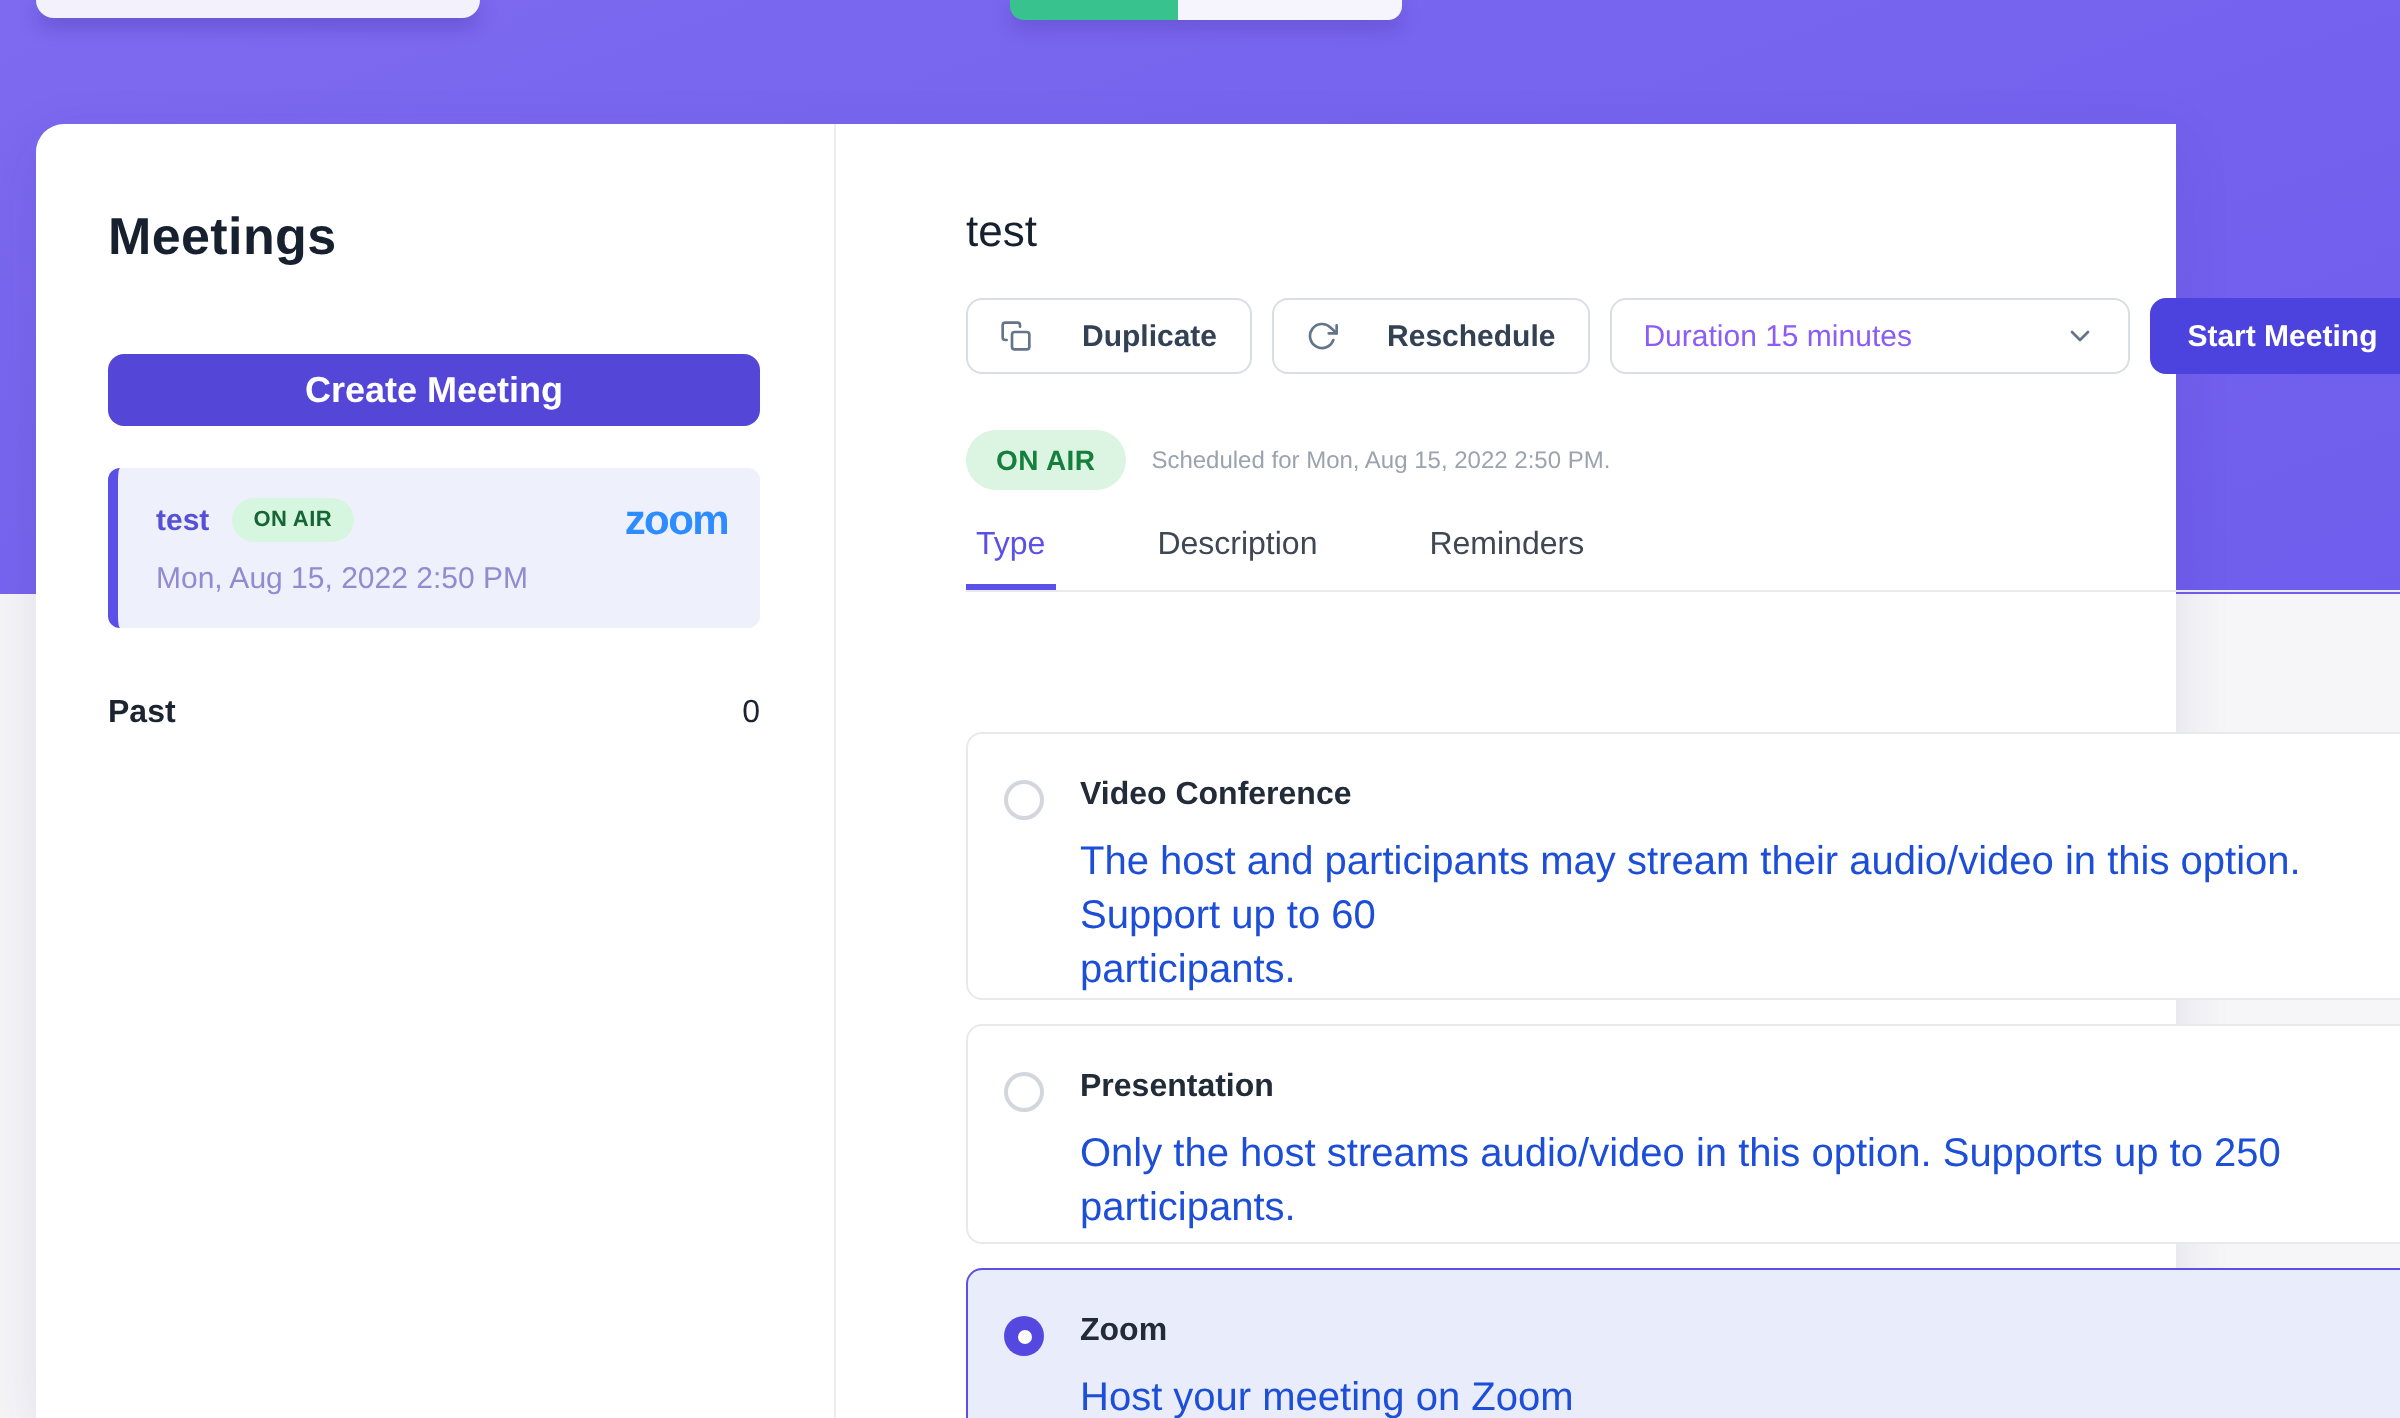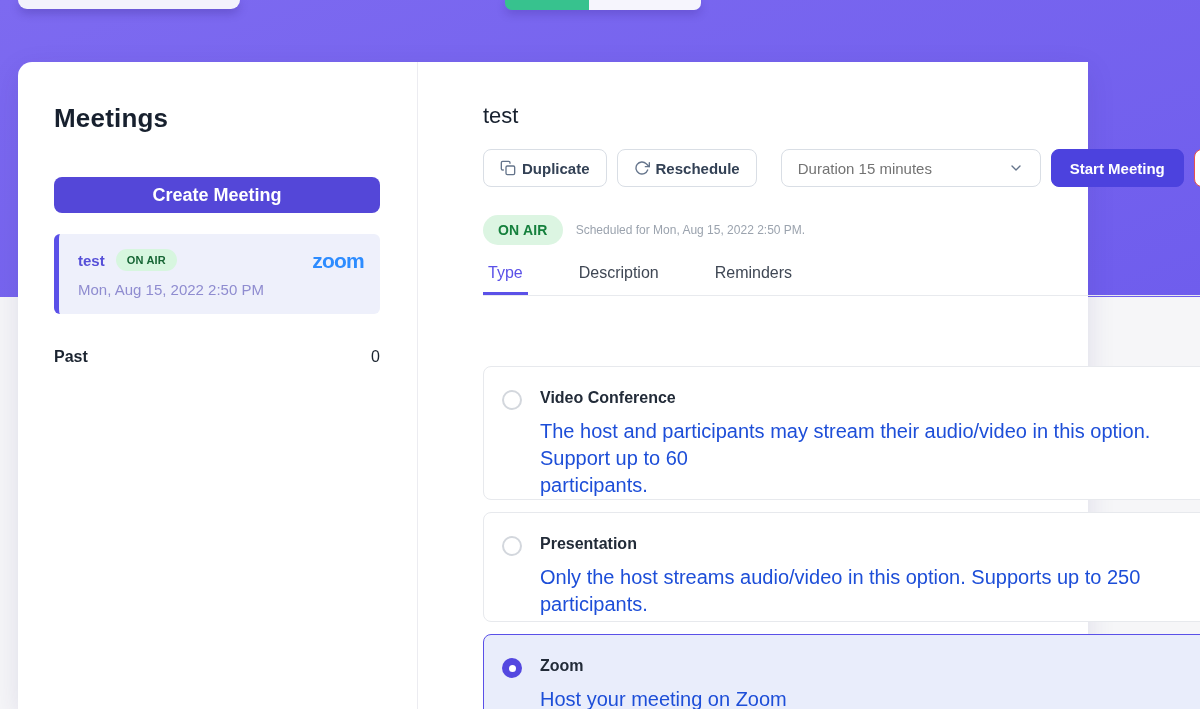--- a/index.html
+++ b/index.html
@@ -46,26 +46,26 @@
   .mi-badge { background:#d7f6df; color:#166534; font-size:11px; font-weight:700;
               padding:5px 11px; border-radius:11px; letter-spacing:.2px; }
   .mi-logo { margin-left:auto; color:#2d8cff; font-weight:700; font-size:21px;
              letter-spacing:-.8px; line-height:1; }
   .mi-date { margin-top:10px; color:#8f8cd0; font-size:15px; }
 
   
   .main { flex:1; padding:28px 0 0 65px; }
   .pg-title { font-size:22px; font-weight:500; color:#17202e; margin-top:13px; }
   .toolbar { display:flex; align-items:center; gap:10px; margin-top:20px; }
-  .btn { height:38px; display:flex; align-items:center; gap:6px; padding:0 16px;
+  .btn { height:38px; display:flex; align-items:center; gap:25px; padding:0 16px;
          background:#fff; border:1px solid #d9dee5; border-radius:8px;
          font-size:15px; font-weight:600; color:#334155; white-space:nowrap;
          font-family:"Liberation Sans",sans-serif; cursor:pointer; }
   .btn svg { stroke:#64748b; }
-  .select { width:260px; justify-content:space-between; font-weight:500; color:#737373;margin-left:14px; }
+  .select { width:260px; justify-content:space-between; font-weight:500; color:#8b5cf6; }
   .primary { background:#4c42de; border:1px solid #4c42de; color:#fff; padding:0 18px; }
   .danger { width:54px; border:1px solid #e8514e; flex:none; }
   .status { display:flex; align-items:center; gap:13px; margin-top:28px; }
   .onair { background:#dcf5e2; color:#15803d; font-weight:700; font-size:14px;
            padding:7px 15px; border-radius:16px; letter-spacing:.2px; }
   .sched { color:#9ba3ae; font-size:12px; }
   .tabs { display:flex; gap:46px; margin-top:19px; border-bottom:1px solid #e8eaee; }
   .tab { padding:0 5px 13px; font-size:16px; font-weight:500; color:#3f4754; cursor:pointer; }
   .tab.active { color:#5b51e8; border-bottom:3px solid #5b51e8; padding-bottom:10px; }
 

